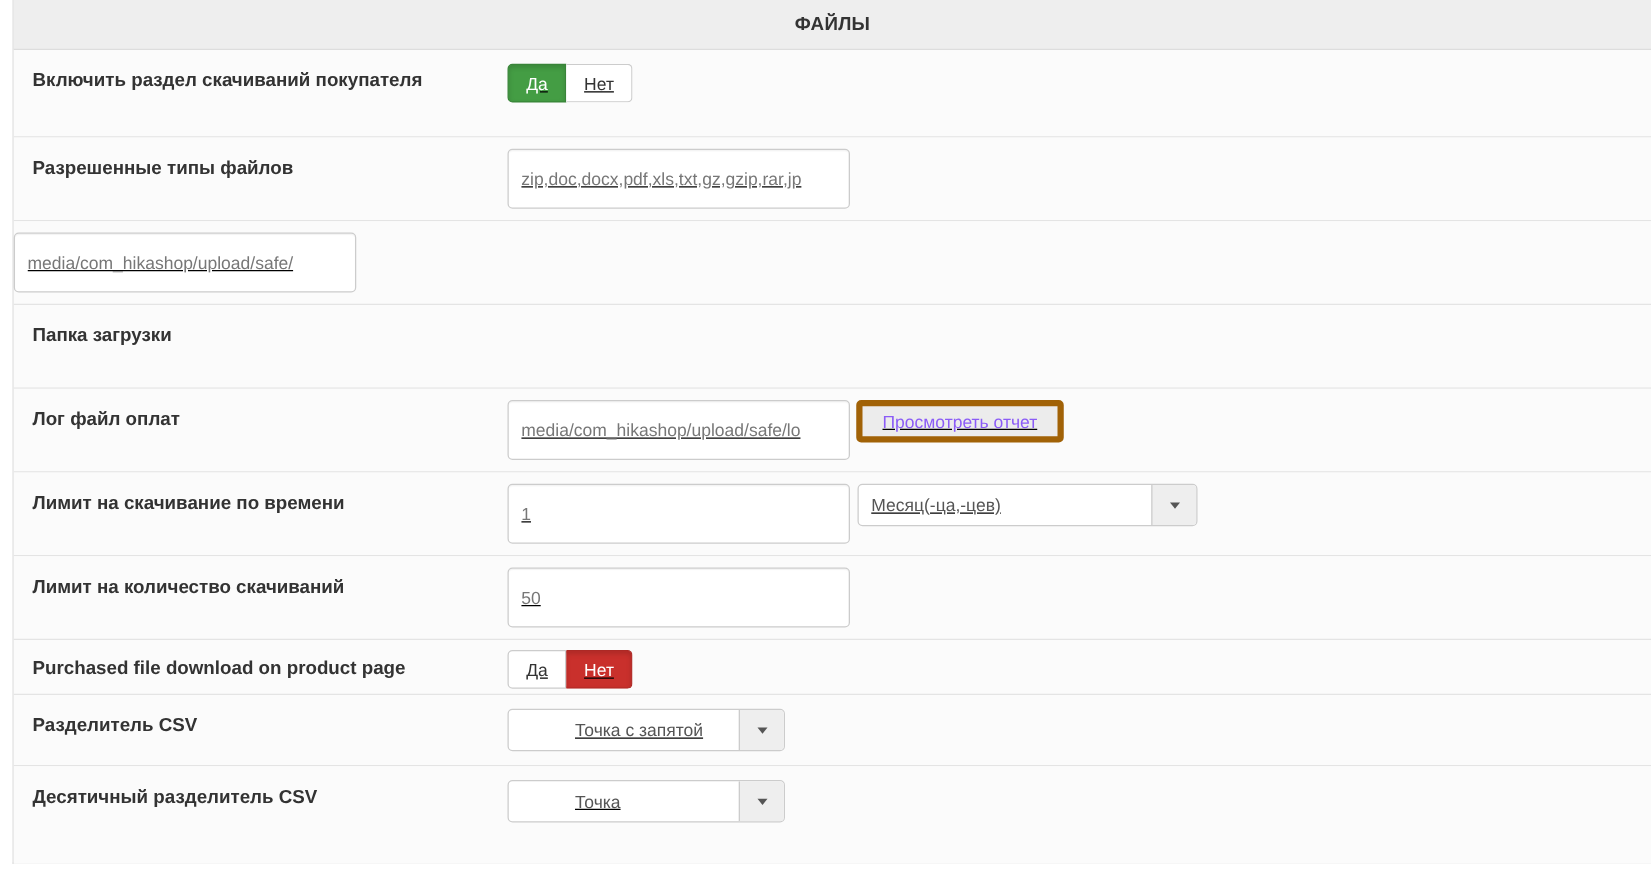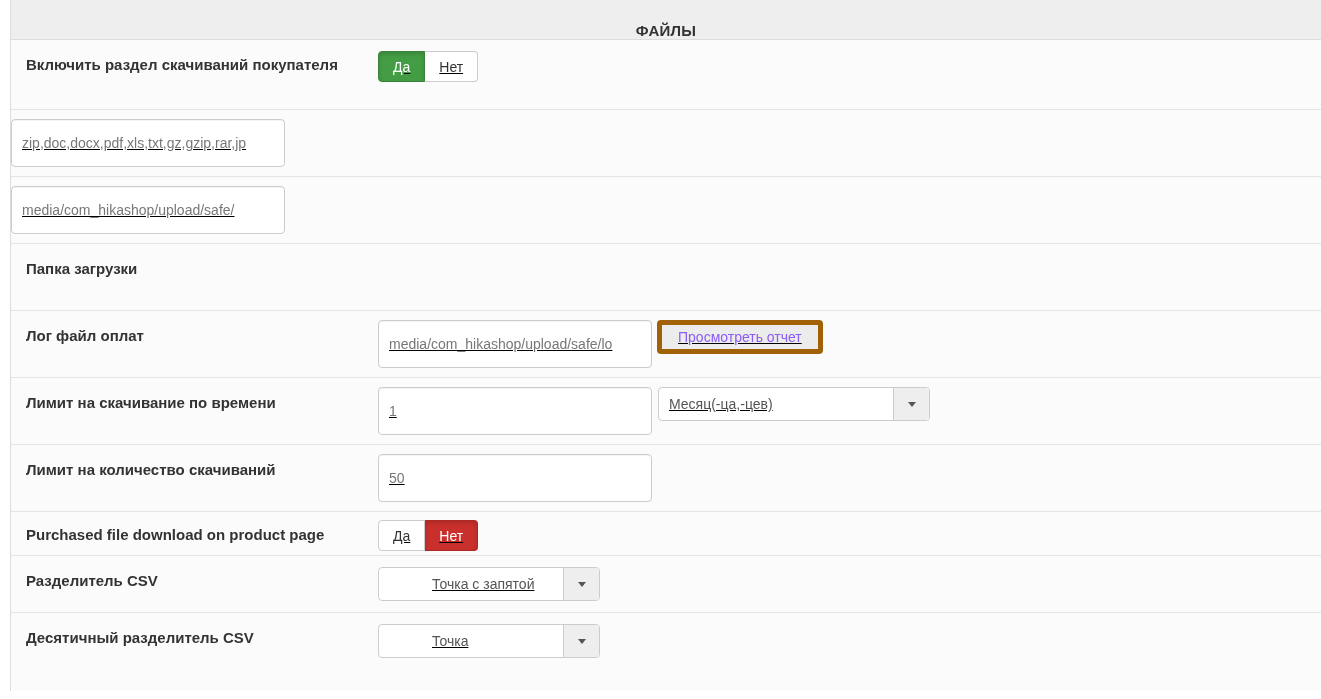--- a/index.html
+++ b/index.html
@@ -3,24 +3,24 @@
 <meta charset="utf-8">
 <style>
   * { margin:0; padding:0; box-sizing:border-box; }
   html,body { width:1321px; height:699px; background:#fff; overflow:hidden;
               font-family:"Liberation Sans", sans-serif; }
 
   .panel { position:absolute; left:10px; top:0; width:1311px; height:691px;
            border-left:1px solid #ddd; border-bottom:1px solid #ddd; background:#fbfbfb; }
 
   .panel-header { height:40px; background:#eeeeee; border-bottom:1px solid #ddd;
-                  display:flex; align-items:flex-end; justify-content:center; }
+                  display:flex; align-items:center; justify-content:center; }
   .panel-title { font-size:15px; font-weight:bold; color:var(--label-color); letter-spacing:.2px; }
 
-  .row { display:flex; border-bottom:1px solid #e4e4e4; background:#fbfbfb; }
+  .row { display:flex; border-bottom:1px solid #e4e4e4; background:#fbfbfb;gap:28px; }
   .row:last-child { border-bottom:none; }
   .row-label { width:367px; padding:13px 10px 0 15px; font-size:15px; font-weight:bold;
                color:var(--label-color); line-height:23px; }
   .row-control { flex:1; display:flex; align-items:flex-start; padding-top:9px;text-decoration:underline; }
 
   .r-toggle-1 { height:70px; }
   .r-input   { height:67px; }
   .r-toggle-2 { height:44px; }
   .r-toggle-2 .row-label { padding-top:11px; }
   .r-select  { height:57px; }
@@ -75,20 +75,21 @@
     <div class="row-label">Включить раздел скачиваний покупателя</div>
     <div class="row-control">
       <div class="toggle">
         <div class="tbtn first on-green">Да</div>
         <div class="tbtn last">Нет</div>
       </div>
     </div>
   </div>
 
   <div class="row r-input">
+    <div class="row-label">Разрешенные типы файлов</div>
     <div class="row-control">
       <input class="text-input" type="text" value="zip,doc,docx,pdf,xls,txt,gz,gzip,rar,jp" style="">
     </div>
   </div>
 
   <div class="row r-input">
     <div class="row-control">
       <input class="text-input" type="text" value="media/com_hikashop/upload/safe/" style="">
     </div>
   </div>

